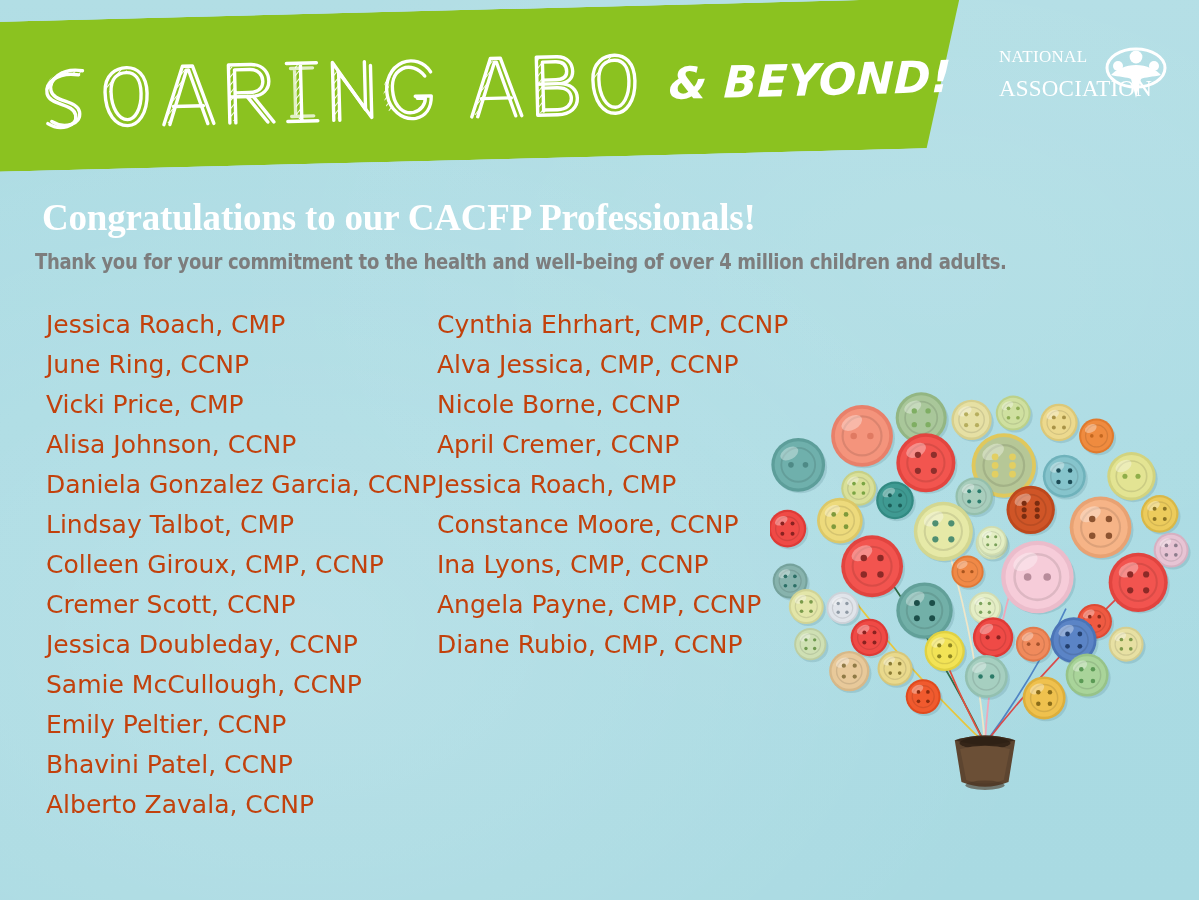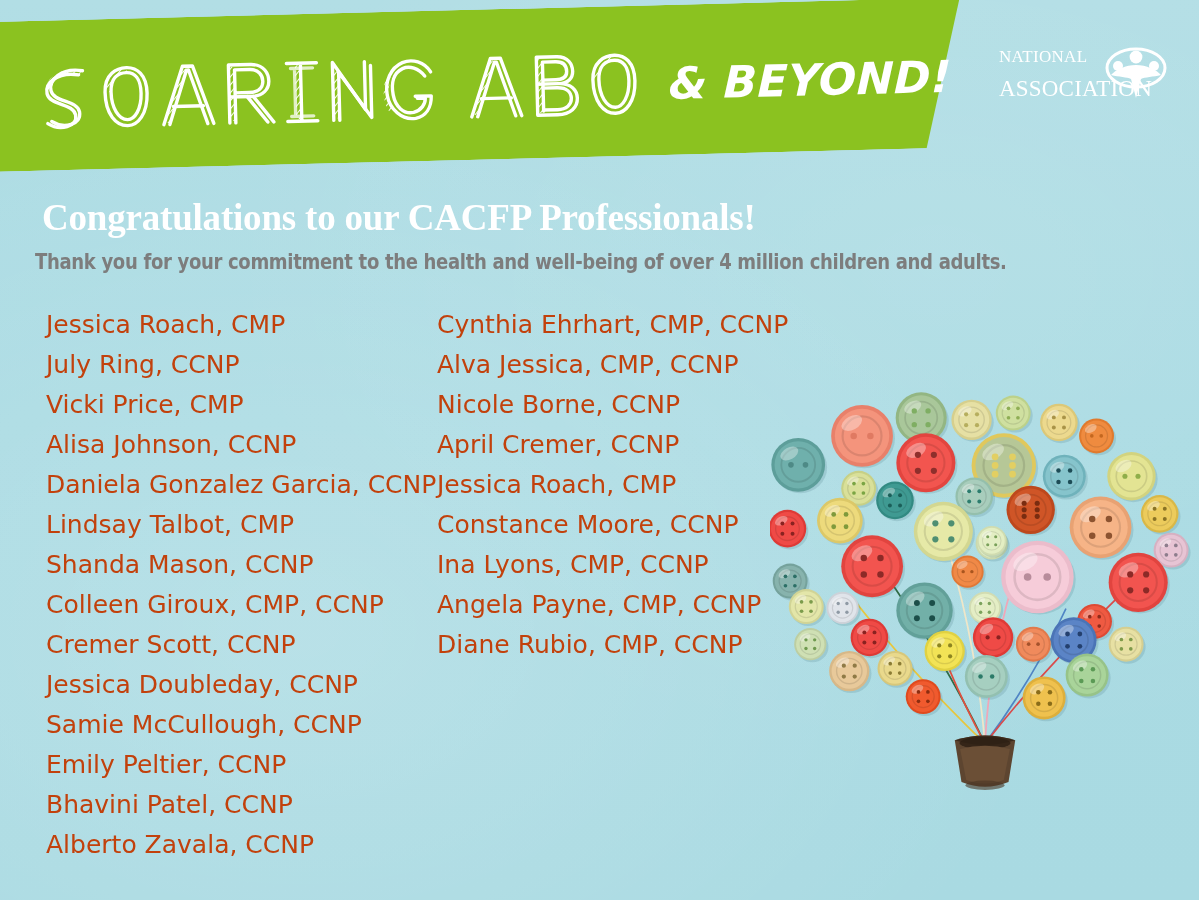--- a/index.html
+++ b/index.html
@@ -186,26 +186,25 @@
     <circle cx="49" cy="20" r="5" fill="#ffffff"></circle>
     <path d="M31 19 C41 19 52 24 56 29 C48 31 40 31 36 33 L31 52 L26 33 C22 31 14 31 6 29 C10 24 21 19 31 19Z" fill="#ffffff"></path>
   </svg>
 </div>
 
 <div id="headline">Congratulations to our CACFP Professionals!</div>
 <div id="subhead">Thank you for your commitment to the health and well-being of over 4 million children and adults.</div>
 
 <div class="name-col" id="col-left">
     <span class="name-item">Jessica Roach, CMP</span>
-    <span class="name-item">July Ring, CCNP</span>
+    <span class="name-item">June Ring, CCNP</span>
     <span class="name-item">Vicki Price, CMP</span>
     <span class="name-item">Alisa Johnson, CCNP</span>
     <span class="name-item">Daniela Gonzalez Garcia, CCNP</span>
     <span class="name-item">Lindsay Talbot, CMP</span>
-    <span class="name-item">Shanda Mason, CCNP</span>
     <span class="name-item">Colleen Giroux, CMP, CCNP</span>
     <span class="name-item">Cremer Scott, CCNP</span>
     <span class="name-item">Jessica Doubleday, CCNP</span>
     <span class="name-item">Samie McCullough, CCNP</span>
     <span class="name-item">Emily Peltier, CCNP</span>
     <span class="name-item">Bhavini Patel, CCNP</span>
     <span class="name-item">Alberto Zavala, CCNP</span>
   </div>
 <div class="name-col" id="col-right">
     <span class="name-item">Cynthia Ehrhart, CMP, CCNP</span>

